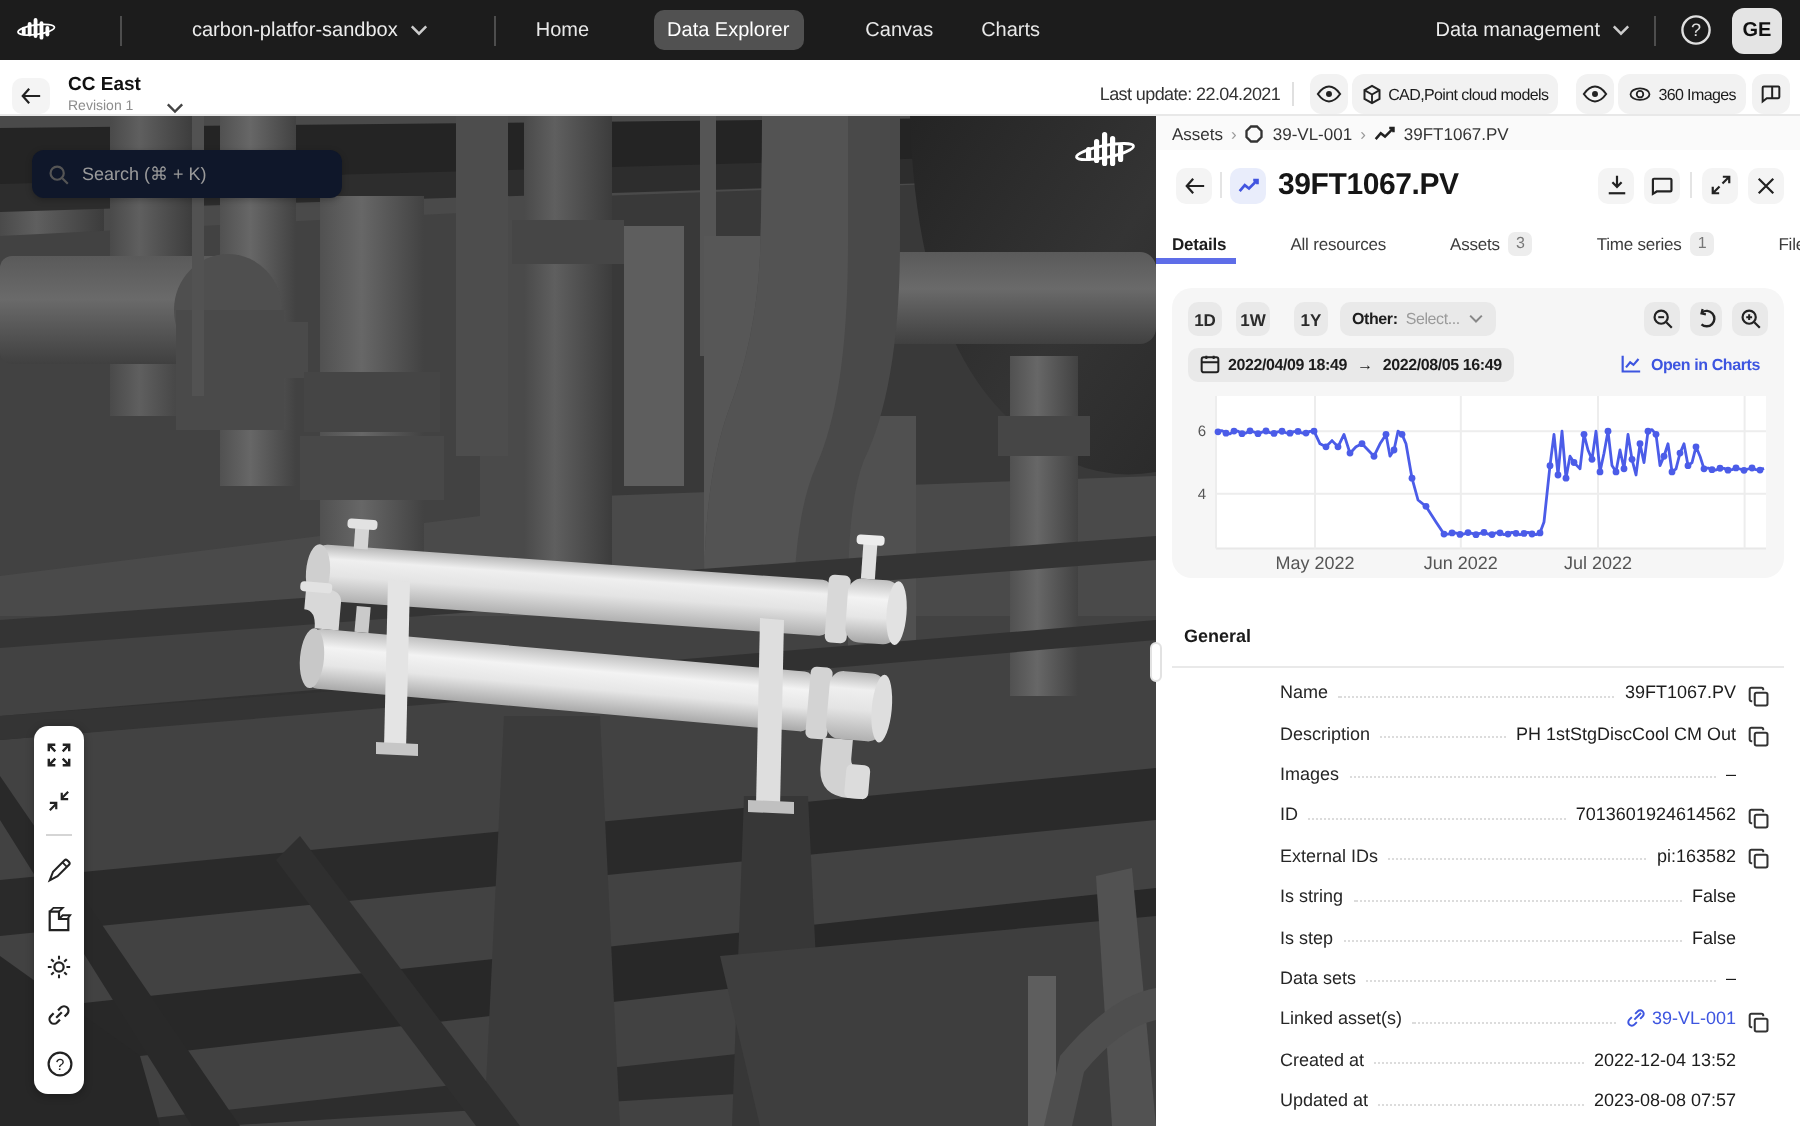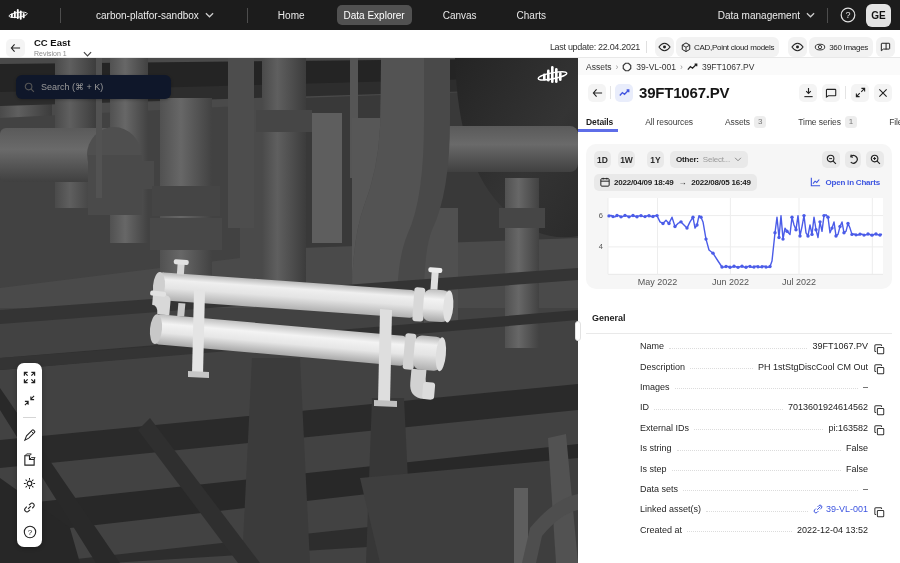--- a/index.html
+++ b/index.html
@@ -76,24 +76,24 @@
     </g>
     <ellipse cx="12.5" cy="9.8" rx="11.5" ry="3" fill="none" stroke="#fff" stroke-width="1.1" transform="rotate(-8 12.5 9.8)"></ellipse>
   </svg>
   <div class="vsep" style="margin-left:11px"></div>
   <div class="proj" style="margin-left:15px">carbon-platfor-sandbox
     <svg width="9" height="6" viewBox="0 0 10 6">
         <path d="M1 1l4 4 4-4" stroke="#ccc" stroke-width="1.4" fill="none"></path>
       </svg>
   </div>
   <div class="vsep" style="margin-left:13px"></div>
-  <div class="navitem" style="margin-left:10px">Home</div>
+  <div class="navitem" style="">Home</div>
   <div class="navitem active" style="margin-left:12px">Data Explorer</div>
   <div class="navitem" style="margin-left:11px">Canvas</div>
-  <div class="navitem" style="margin-left:20px">Charts</div>
+  <div class="navitem" style="margin-left:4px">Charts</div>
   <div class="right">
     <div class="proj">Data management
       <svg width="9" height="6" viewBox="0 0 10 6">
           <path d="M1 1l4 4 4-4" stroke="#ccc" stroke-width="1.4" fill="none"></path>
         </svg>
     </div>
     <div class="vsep" style="margin:0 12px"></div>
     <svg width="16" height="16" viewBox="0 0 16 16">
         <circle cx="8" cy="8" r="6.8" fill="none" stroke="#e0e0e0" stroke-width="1.2"></circle>
         <text x="8" y="11.2" font-size="9" fill="#e0e0e0" text-anchor="middle" font-family="Liberation Sans">?</text>
@@ -584,15 +584,20 @@
           <span class="cpy"><svg width="11" height="11" viewBox="0 0 13 13">
               <rect x="4" y="4" width="7.5" height="7.5" rx="1" fill="none" stroke="#333" stroke-width="1.2"></rect>
               <path d="M2.5 9H2a1 1 0 01-1-1V2a1 1 0 011-1h6a1 1 0 011 1v.5" fill="none" stroke="#333" stroke-width="1.2"></path>
             </svg></span>
         </div>
       <div class="grow">
           <span class="lbl">Created at</span>
           <span class="dots"></span>
           <span class="val">2022-12-04 13:52</span>
         </div>
+      <div class="grow">
+          <span class="lbl">Updated at</span>
+          <span class="dots"></span>
+          <span class="val">2023-08-08 07:57</span>
+        </div>
     </div>
   </div>
 </div>
 
 </body></html>

